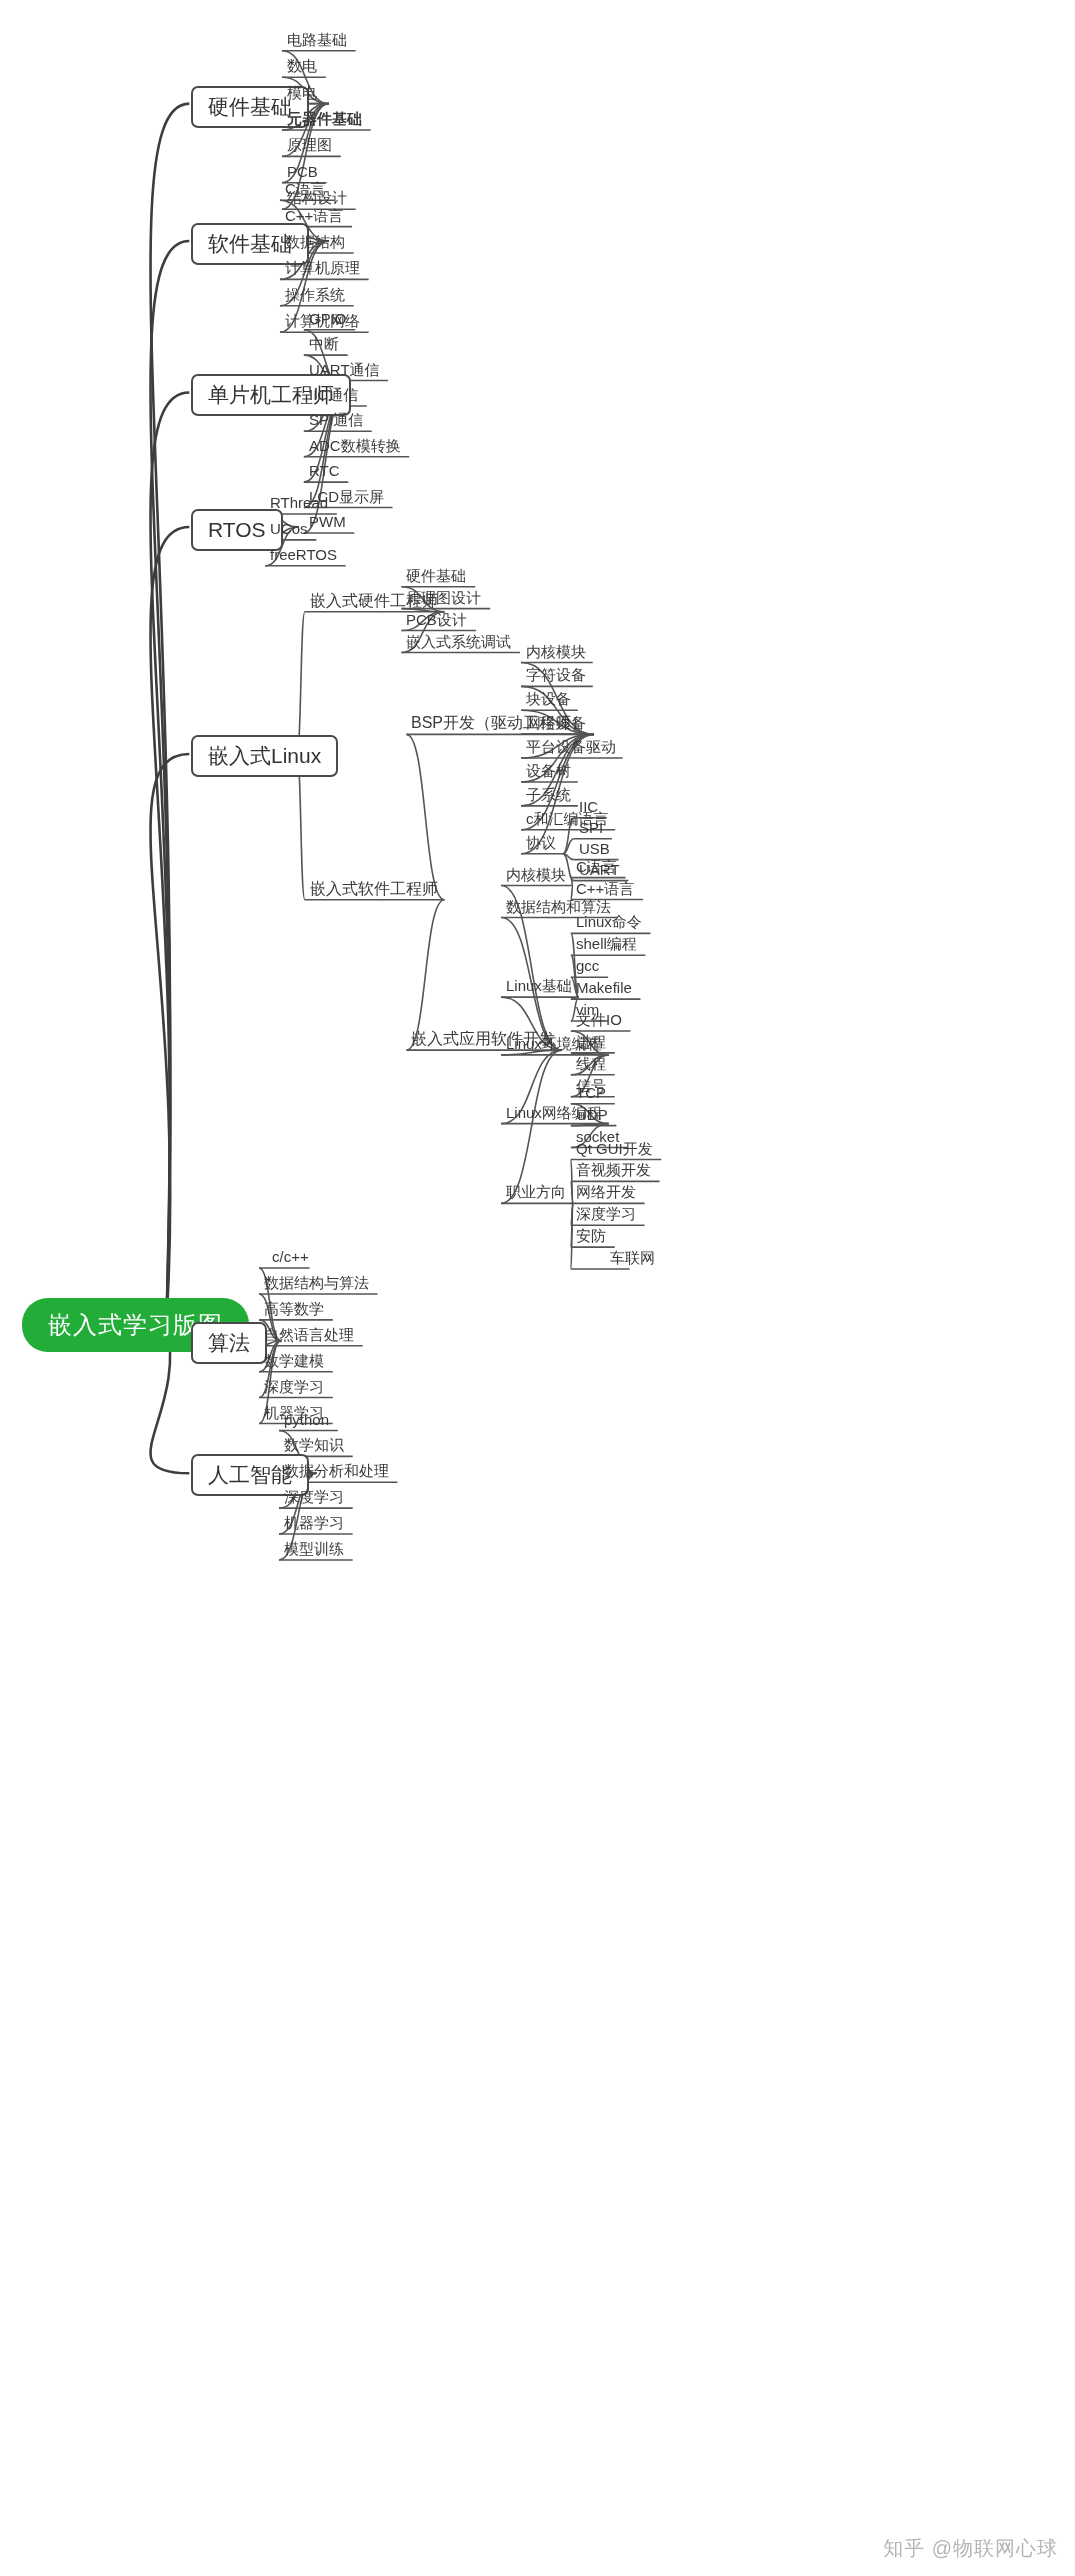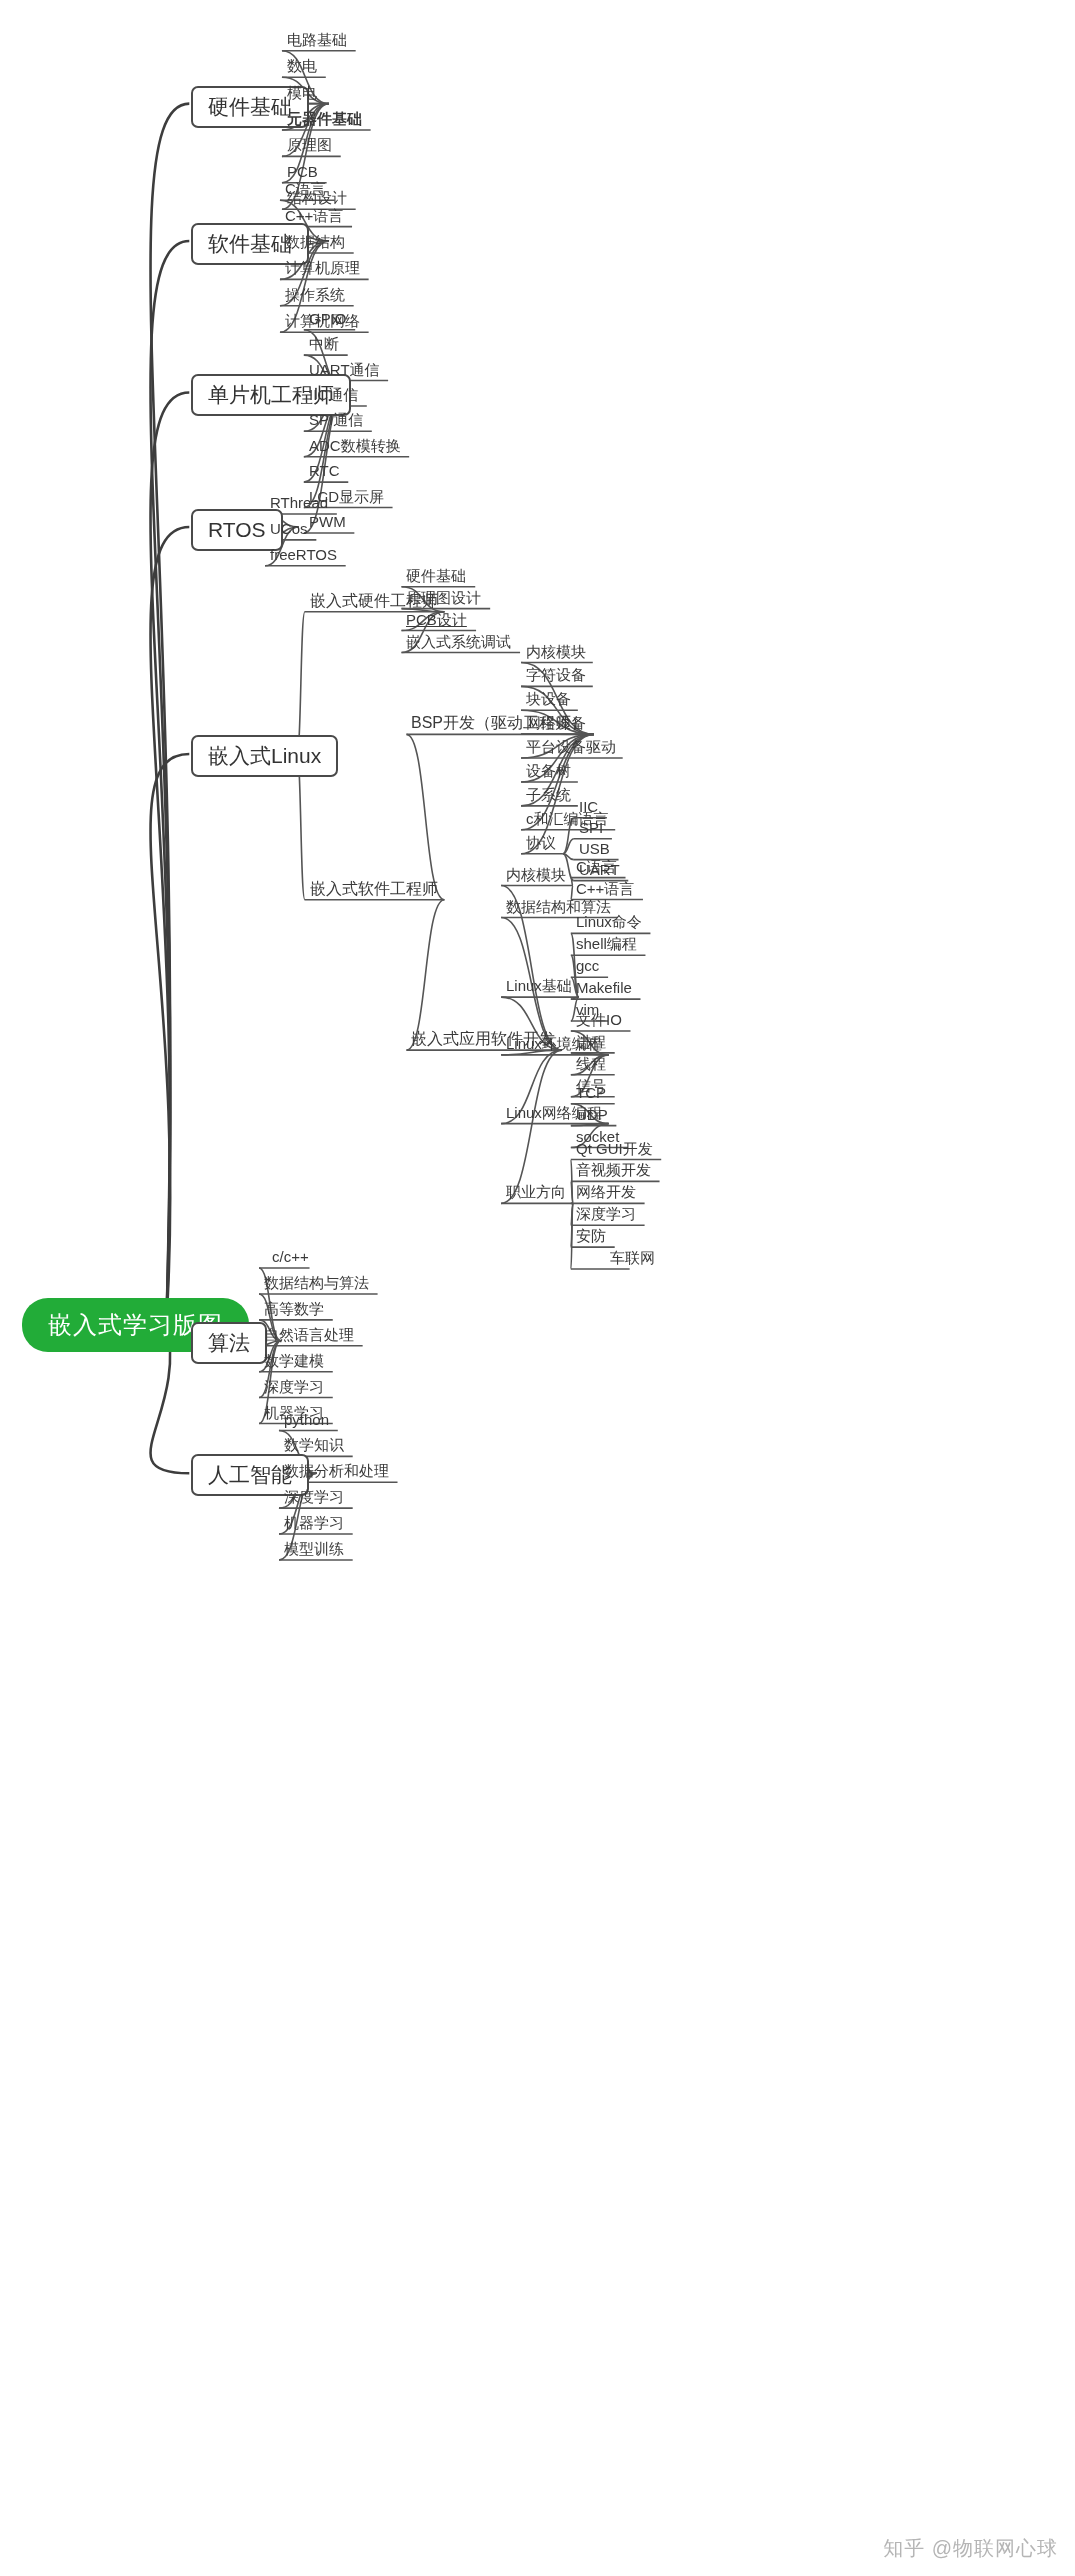--- a/index.html
+++ b/index.html
@@ -302,21 +302,21 @@
       <div class="node plain" style="left: 306px; top: 436px;">ADC数模转换</div>
       <div class="node plain" style="left: 306px; top: 461px;">RTC</div>
       <div class="node plain" style="left: 306px; top: 487px;">LCD显示屏</div>
       <div class="node plain" style="left: 306px; top: 512px;">PWM</div>
       <div class="node plain" style="left: 267px; top: 493px;">RThread</div>
       <div class="node plain" style="left: 267px; top: 519px;">UCos</div>
       <div class="node plain" style="left: 267px; top: 545px;">freeRTOS</div>
       <div class="node plain mid" style="left: 307px; top: 590px;">嵌入式硬件工程师</div>
       <div class="node plain" style="left: 403px; top: 566px;">硬件基础</div>
       <div class="node plain" style="left: 403px; top: 588px;">原理图设计</div>
-      <div class="node plain" style="left: 403px; top: 610px; text-decoration: underline;">PCB设计</div>
+      <div class="node plain" style="left: 403px; top: 610px;">PCB设计</div>
       <div class="node plain" style="left: 403px; top: 632px;">嵌入式系统调试</div>
       <div class="node plain mid" style="left: 307px; top: 878px;">嵌入式软件工程师</div>
       <div class="node plain mid" style="left: 408px; top: 712px;">BSP开发（驱动工程师）</div>
       <div class="node plain" style="left: 523px; top: 642px;">内核模块</div>
       <div class="node plain" style="left: 523px; top: 665px;">字符设备</div>
       <div class="node plain" style="left: 523px; top: 689px;">块设备</div>
       <div class="node plain" style="left: 523px; top: 713px;">网络设备</div>
       <div class="node plain" style="left: 523px; top: 737px;">平台设备驱动</div>
       <div class="node plain" style="left: 523px; top: 761px;">设备树</div>
       <div class="node plain" style="left: 523px; top: 785px;">子系统</div>

